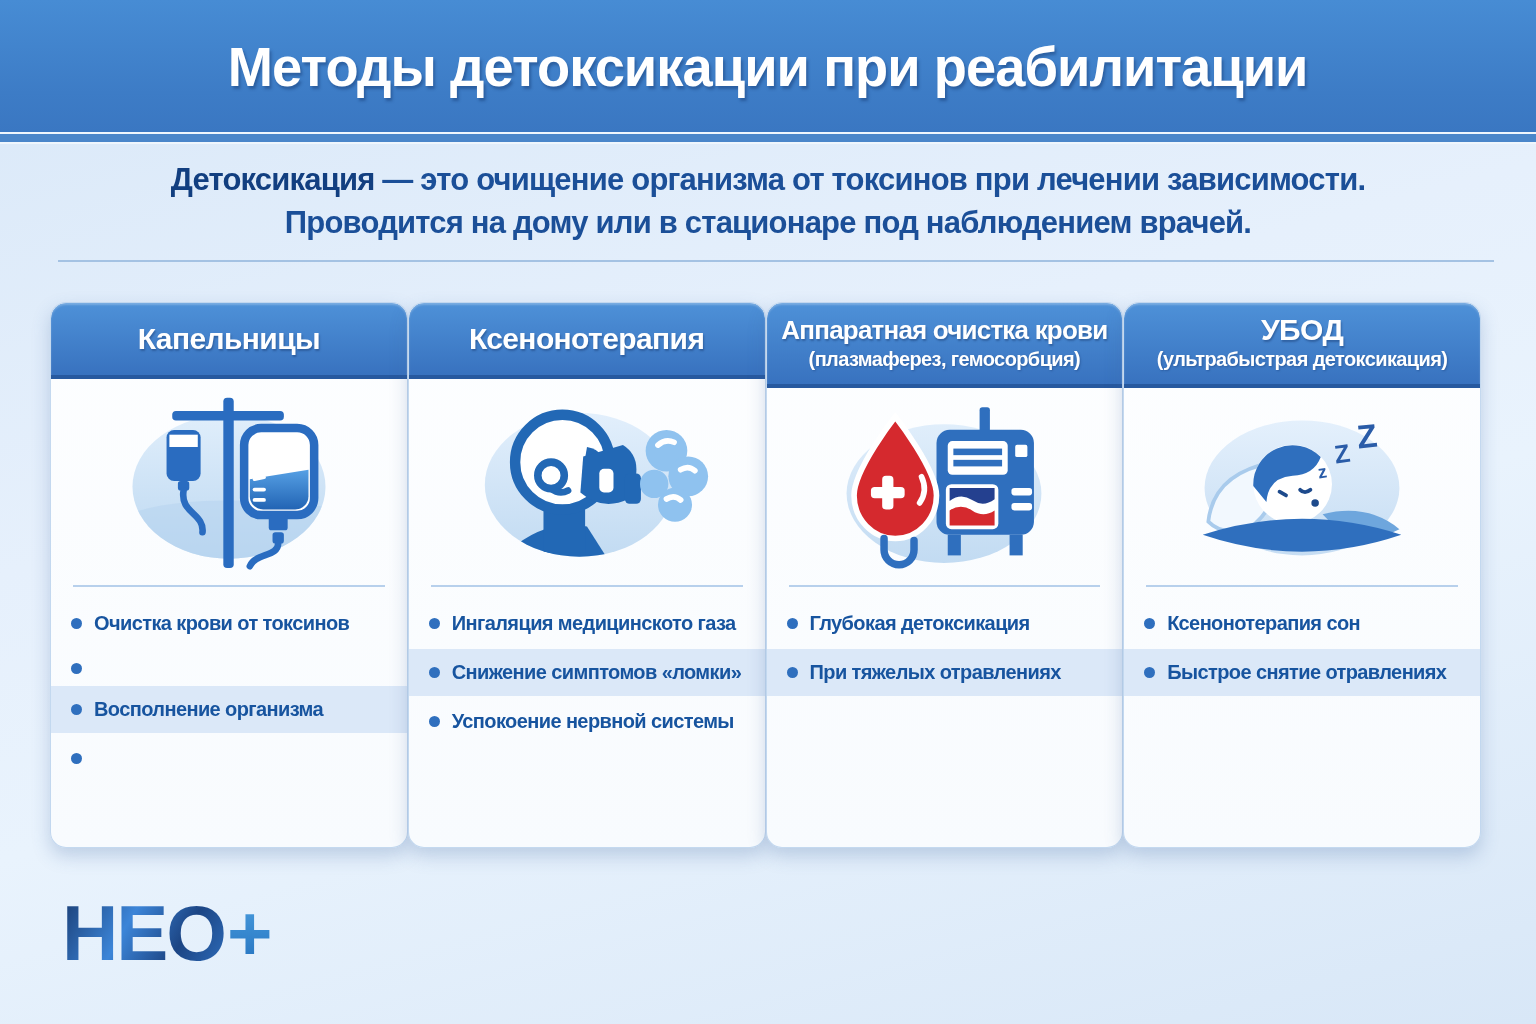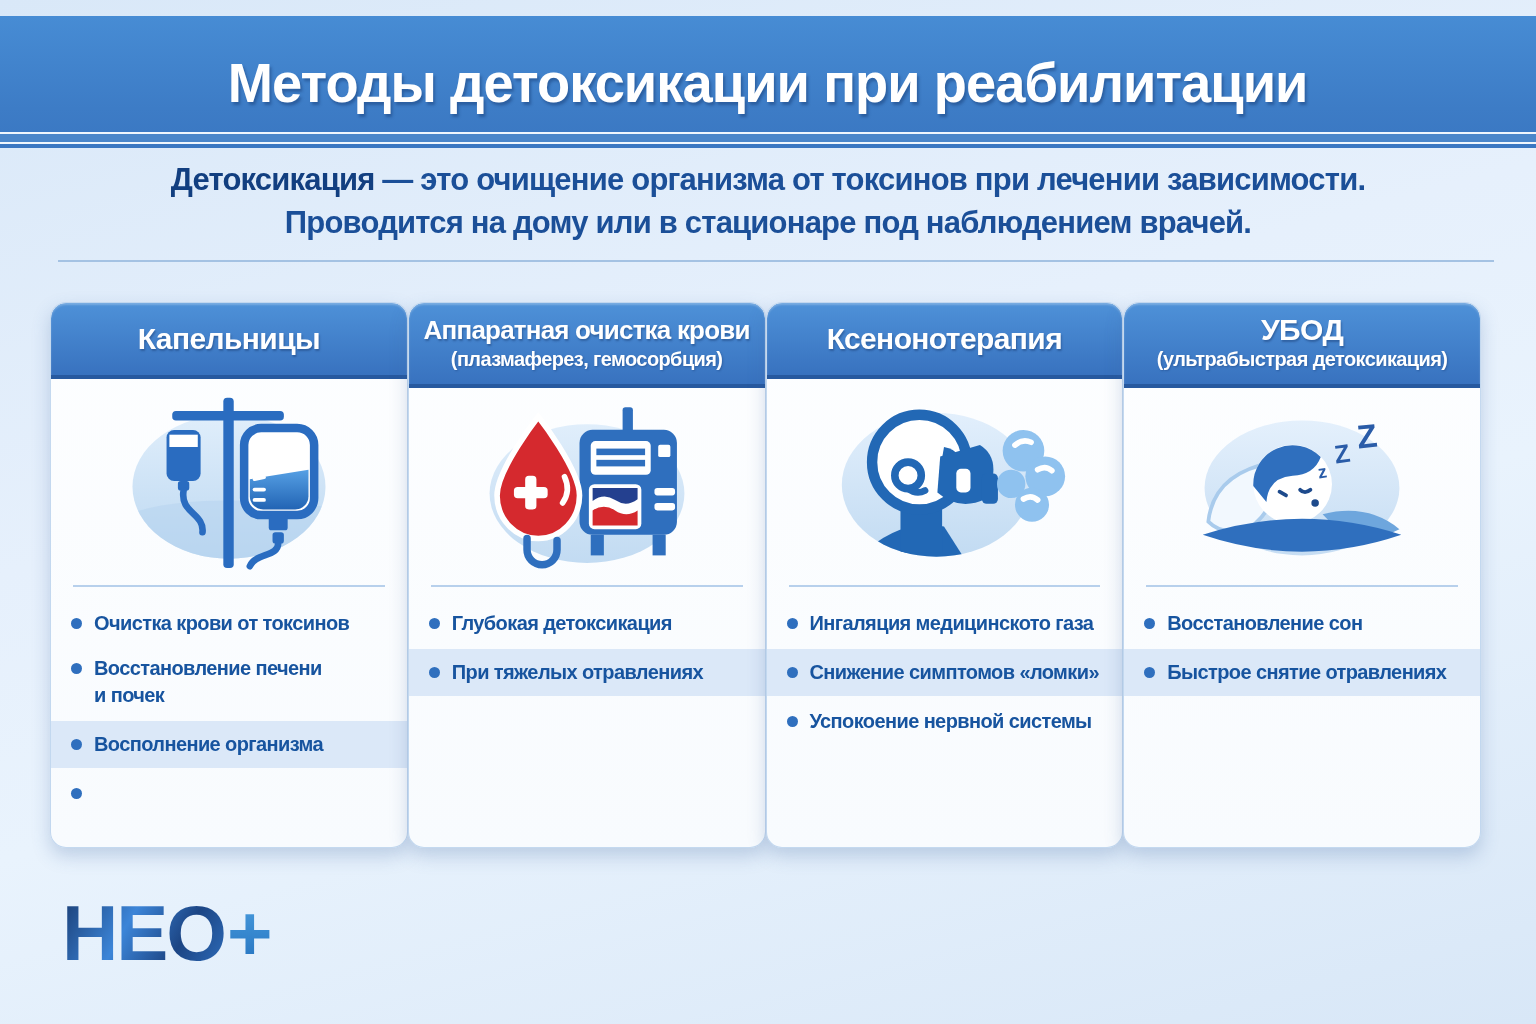--- a/index.html
+++ b/index.html
@@ -6,21 +6,21 @@
   body{
     font-family:"Liberation Sans","DejaVu Sans",sans-serif;
     width:1536px;height:1024px;overflow:hidden;
   }
   .poster{
     position:relative;width:1536px;height:1024px;
     background:linear-gradient(165deg,#d9e8f8 0%,#e6f0fc 40%,#e9f3fd 60%,#d8e7f7 100%);
   }
   
   .banner{
-    position:absolute;top:16px;left:0;right:0;height:132px;
+    position:absolute;top:0;left:0;right:0;height:132px;
     background:linear-gradient(180deg,#478cd4 0%,#3d7cc6 70%,#3a77c2 100%);
     display:flex;align-items:center;justify-content:center;
   }
   .banner h1{
     margin:0;color:#ffffff;font-size:56px;font-weight:700;letter-spacing:-1px;
     text-shadow:2px 3px 3px rgba(21,56,110,.45);
     transform:scaleX(.97);white-space:nowrap;
   }
   .banner-rule{
     position:absolute;top:132px;left:0;right:0;height:12px;
@@ -152,29 +152,84 @@
         </svg>
       </div>
       <div class="card-divider"></div>
       <div class="bullets">
         <div class="row">
           <span class="dot"></span>
           <span class="bt nowrap">Очистка крови от токсинов</span>
         </div>
         <div class="row">
           <span class="dot"></span>
-          <span class="bt wrap">Восстановление печени
-и почек</span>
         </div>
         <div class="row hl">
           <span class="dot"></span>
           <span class="bt nowrap">Восполнение организма</span>
         </div>
         <div class="row">
           <span class="dot"></span>
+        </div>
+      </div>
+    </div>
+
+    <div class="card">
+      <div class="card-head">
+        <div class="card-title">Ксенонотерапия</div>
+      </div>
+      <div class="icon-area">
+        <svg width="246" height="182" viewBox="0 0 260 190">
+          <defs>
+            <linearGradient id="bg3" x1="0" y1="0" x2="0" y2="1">
+              <stop offset="0" stop-color="#e2effc"></stop>
+                <stop offset="1" stop-color="#c2dbf2"></stop>
+            </linearGradient>
+            <clipPath id="clip3">
+                <ellipse cx="122" cy="98" rx="100" ry="76"></ellipse>
+              </clipPath>
+          </defs>
+          <ellipse cx="122" cy="98" rx="100" ry="76" fill="url(#bg3)"></ellipse>
+          <g clip-path="url(#clip3)">
+            <path d="M30,186 q45,-54 100,-44 l28,44 Z" fill="#2268b5"></path>
+            <rect x="84" y="110" width="44" height="60" fill="#2268b5"></rect>
+          </g>
+          <circle cx="104" cy="74" r="50" fill="#ffffff" stroke="#2268b5" stroke-width="11"></circle>
+          <path d="M130,58 q11,2 15,9 l-17,3 Z" fill="#2268b5"></path>
+          <circle cx="92" cy="88" r="14" fill="#ffffff" stroke="#2268b5" stroke-width="8"></circle>
+          <path d="M92,102 q9,7 18,2" stroke="#2268b5" stroke-width="7" fill="none" stroke-linecap="round"></path>
+          <path d="M126,68 l42,-12 q16,10 14,30 l-8,27 q-28,13 -51,-7 Z" fill="#2268b5"></path>
+          <rect x="143" y="81" width="15" height="25" rx="5" fill="#ffffff"></rect>
+          <rect x="170" y="86" width="17" height="32" rx="5" fill="#2268b5"></rect>
+          <g fill="#8fc2ef">
+            <circle cx="214" cy="62" r="22"></circle>
+            <circle cx="237" cy="89" r="21"></circle>
+            <circle cx="223" cy="119" r="18"></circle>
+            <circle cx="201" cy="97" r="15"></circle>
+          </g>
+          <g stroke="#ffffff" stroke-width="6" fill="none" stroke-linecap="round">
+            <path d="M205,56 q8,-7 17,-3"></path>
+            <path d="M229,82 q8,-5 15,1"></path>
+            <path d="M214,113 q8,-5 15,1"></path>
+          </g>
+        </svg>
+      </div>
+      <div class="card-divider"></div>
+      <div class="bullets">
+        <div class="row">
+          <span class="dot"></span>
+          <span class="bt nowrap">Ингаляция медицинското газа</span>
+        </div>
+        <div class="row hl">
+          <span class="dot"></span>
+          <span class="bt nowrap">Снижение симптомов «ломки»</span>
+        </div>
+        <div class="row">
+          <span class="dot"></span>
+          <span class="bt nowrap">Успокоение нервной системы</span>
         </div>
       </div>
     </div>
 
     <div class="card">
       <div class="card-head">
         <div class="card-title small">Аппаратная очистка крови</div>
         <div class="card-subtitle">(плазмаферез, гемосорбция)</div>
       </div>
       <div class="icon-area">
@@ -216,77 +271,20 @@
         </div>
         <div class="row hl">
           <span class="dot"></span>
           <span class="bt nowrap">При тяжелых отравлениях</span>
         </div>
       </div>
     </div>
 
     <div class="card">
       <div class="card-head">
-        <div class="card-title">Ксенонотерапия</div>
-      </div>
-      <div class="icon-area">
-        <svg width="246" height="182" viewBox="0 0 260 190">
-          <defs>
-            <linearGradient id="bg3" x1="0" y1="0" x2="0" y2="1">
-              <stop offset="0" stop-color="#e2effc"></stop>
-                <stop offset="1" stop-color="#c2dbf2"></stop>
-            </linearGradient>
-            <clipPath id="clip3">
-                <ellipse cx="122" cy="98" rx="100" ry="76"></ellipse>
-              </clipPath>
-          </defs>
-          <ellipse cx="122" cy="98" rx="100" ry="76" fill="url(#bg3)"></ellipse>
-          <g clip-path="url(#clip3)">
-            <path d="M30,186 q45,-54 100,-44 l28,44 Z" fill="#2268b5"></path>
-            <rect x="84" y="110" width="44" height="60" fill="#2268b5"></rect>
-          </g>
-          <circle cx="104" cy="74" r="50" fill="#ffffff" stroke="#2268b5" stroke-width="11"></circle>
-          <path d="M130,58 q11,2 15,9 l-17,3 Z" fill="#2268b5"></path>
-          <circle cx="92" cy="88" r="14" fill="#ffffff" stroke="#2268b5" stroke-width="8"></circle>
-          <path d="M92,102 q9,7 18,2" stroke="#2268b5" stroke-width="7" fill="none" stroke-linecap="round"></path>
-          <path d="M126,68 l42,-12 q16,10 14,30 l-8,27 q-28,13 -51,-7 Z" fill="#2268b5"></path>
-          <rect x="143" y="81" width="15" height="25" rx="5" fill="#ffffff"></rect>
-          <rect x="170" y="86" width="17" height="32" rx="5" fill="#2268b5"></rect>
-          <g fill="#8fc2ef">
-            <circle cx="214" cy="62" r="22"></circle>
-            <circle cx="237" cy="89" r="21"></circle>
-            <circle cx="223" cy="119" r="18"></circle>
-            <circle cx="201" cy="97" r="15"></circle>
-          </g>
-          <g stroke="#ffffff" stroke-width="6" fill="none" stroke-linecap="round">
-            <path d="M205,56 q8,-7 17,-3"></path>
-            <path d="M229,82 q8,-5 15,1"></path>
-            <path d="M214,113 q8,-5 15,1"></path>
-          </g>
-        </svg>
-      </div>
-      <div class="card-divider"></div>
-      <div class="bullets">
-        <div class="row">
-          <span class="dot"></span>
-          <span class="bt nowrap">Ингаляция медицинското газа</span>
-        </div>
-        <div class="row hl">
-          <span class="dot"></span>
-          <span class="bt nowrap">Снижение симптомов «ломки»</span>
-        </div>
-        <div class="row">
-          <span class="dot"></span>
-          <span class="bt nowrap">Успокоение нервной системы</span>
-        </div>
-      </div>
-    </div>
-
-    <div class="card">
-      <div class="card-head">
         <div class="card-title">УБОД</div>
         <div class="card-subtitle">(ультрабыстрая детоксикация)</div>
       </div>
       <div class="icon-area">
         <svg width="246" height="178" viewBox="0 0 260 190">
           <defs>
             <linearGradient id="bg4" x1="0" y1="0" x2="0" y2="1">
               <stop offset="0" stop-color="#e4f0fc"></stop>
                 <stop offset="1" stop-color="#c6ddf3"></stop>
             </linearGradient>
@@ -304,21 +302,21 @@
             <text x="190" y="54" font-size="35" transform="rotate(-6 190 54)">Z</text>
           </g>
           <path d="M152,124 q48,-12 82,16 q-46,24 -82,-16 Z" fill="#6ea6dd"></path>
           <path d="M24,146 q106,-34 212,0 q-106,36 -212,0 Z" fill="#2f6fbe"></path>
         </svg>
       </div>
       <div class="card-divider"></div>
       <div class="bullets">
         <div class="row">
           <span class="dot"></span>
-          <span class="bt nowrap">Восстановление сон</span>
+          <span class="bt nowrap">Ксенонотерапия сон</span>
         </div>
         <div class="row hl">
           <span class="dot"></span>
           <span class="bt nowrap">Быстрое снятие отравлениях</span>
         </div>
       </div>
     </div>
 
   </div>
 

